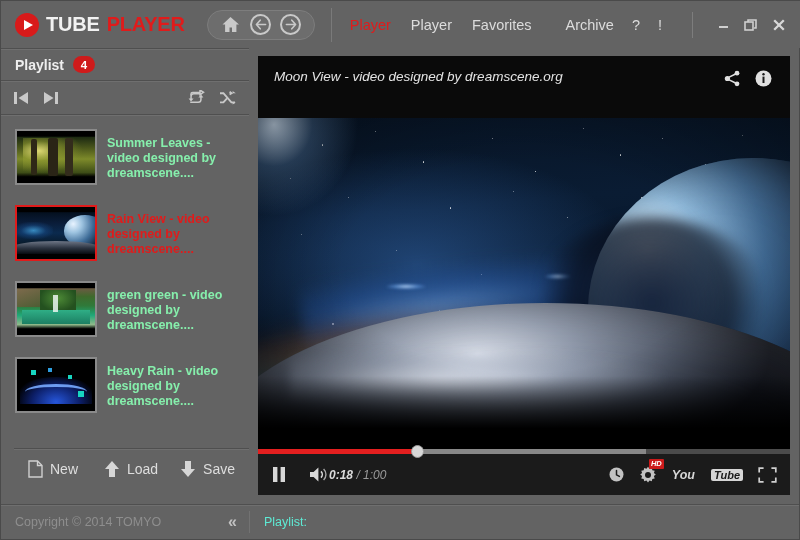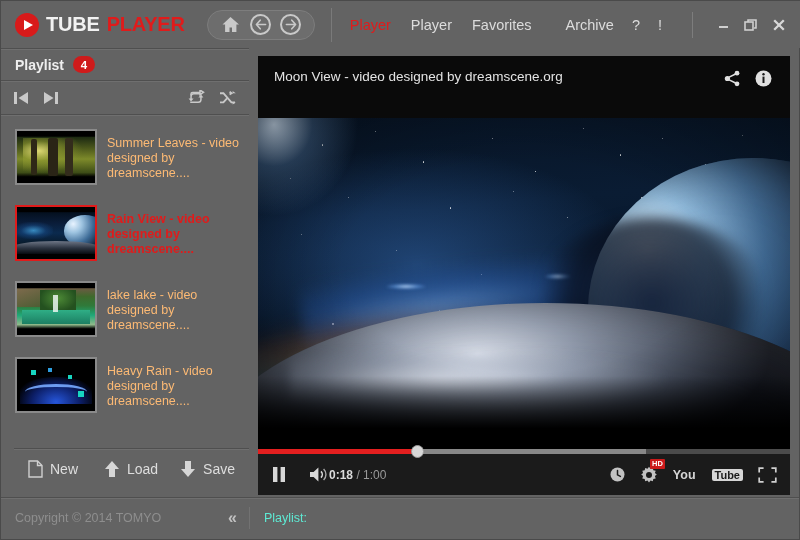--- a/index.html
+++ b/index.html
@@ -63,44 +63,44 @@
   .pl-ctrls .g-right { margin-left:auto; display:flex; gap:14px; }
   .ic { cursor:pointer; display:flex; align-items:center; justify-content:center; }
 
   .pl-list { position:absolute; top:66px; left:0; right:0; bottom:56px;
              overflow:hidden; padding-top:10px; }
   .pl-item { display:flex; align-items:flex-start; gap:10px;
              padding:5px 8px 5px 14px; margin-bottom:10px; cursor:pointer; }
   .thumb { width:82px; height:56px; flex:0 0 82px; border:2px solid #8a8a8a;
            background:#000; overflow:hidden; position:relative; }
   .pl-item.sel .thumb { border-color:#e01b1b; }
-  .pl-label { font-size:12.5px; line-height:15px; color:#fdba74; padding-top:7px;
-              max-width:140px; }
+  .pl-label { font-size:12.5px; line-height:15px; color:#86efac; padding-top:7px;
+              max-width:140px;font-weight:bold; }
   .pl-item.sel .pl-label { color:#e01b1b; font-weight:bold; }
 
   .pl-foot { position:absolute; left:0; right:0; bottom:0; height:56px;padding-left:13px; }
   .pl-foot-row { height:40px; display:flex; align-items:center; padding:0 14px;
                  font-size:14px; }
   .pl-foot-row .btn { display:flex; align-items:center; gap:7px; cursor:pointer;
                       color:#dedede; }
   .pl-foot-row .spacer { margin-left:auto; }
   .pl-foot-row .btn + .btn { margin-left:22px; }
 
   
-  .status { position:absolute; left:0; right:0; bottom:0; height:42px;
+  .status { position:absolute; left:0; right:0; bottom:0; height:35px;
             background:#636363; display:flex; align-items:center; }
   .copy { width:248px; display:flex; align-items:center; padding:0 12px 0 14px;
           font-size:12.5px; color:#8e8e8e; height:35px; }
   .copy .chev { margin-left:auto; font-size:16px; color:#c2c2c2; cursor:pointer;
                 font-weight:bold; }
   .status-vdiv { width:1px; height:22px; background:#727272; }
   .status-txt { padding-left:14px; font-size:12.5px; color:#5eead4; }
 
   
-  .right { position:absolute; left:249px; top:47px; right:0; bottom:35px; }
+  .right { position:absolute; left:249px; top:47px; right:0; bottom:35px;font-style:italic; }
   .video-wrap { position:absolute; left:8px; top:8px; right:9px; bottom:9px;
                 background:#000; overflow:hidden; }
 
   .vid-title { position:absolute; left:0; top:0; right:0; height:62px;
                background:#0a0a0a; z-index:5;
                display:flex; align-items:flex-start; padding:13px 18px 0 16px; }
   .vid-title .t { font-size:13.5px; color:#e3e3e3; }
   .vid-title .icons { margin-left:auto; display:flex; align-items:center; gap:14px;
                       padding-top:1px; }
 
@@ -317,21 +317,21 @@
       </div>
 
       <div class="pl-item">
         <div class="thumb">
           <div style="position:absolute;inset:0;background:linear-gradient(180deg,#000 0%,#000 9%,#6a5b42 11%,#3f6a2c 26%,#2f7a3a 44%,#1fa879 62%,#8fb98a 80%,#000 88%,#000 100%);"></div>
           <div style="position:absolute;left:0;top:11%;width:36%;height:36%;background:linear-gradient(160deg,#7d6a4c,#4a5c32);"></div>
           <div style="position:absolute;left:30%;top:14%;width:46%;height:40%;background:radial-gradient(ellipse at 50% 40%,#4d8a36 0%,#24511f 72%);"></div>
           <div style="position:absolute;left:6%;top:52%;width:88%;height:26%;background:linear-gradient(180deg,#2fae86,#1c7f63);"></div>
           <div style="position:absolute;left:46%;top:24%;width:7%;height:32%;background:rgba(235,245,240,.85);"></div>
         </div>
-        <div class="pl-label">lake lake - video designed by dreamscene....</div>
+        <div class="pl-label">green green - video designed by dreamscene....</div>
       </div>
 
       <div class="pl-item">
         <div class="thumb">
           <div style="position:absolute;inset:0;background:#000;"></div>
           <div style="position:absolute;left:4%;bottom:14%;width:92%;height:52%;border-radius:50% 50% 0 0;background:radial-gradient(ellipse at 50% 92%,rgba(40,90,230,.95) 0%,rgba(20,50,170,.6) 48%,rgba(0,0,0,0) 80%);"></div>
           <div style="position:absolute;left:10%;bottom:22%;width:80%;height:30%;border-radius:50% 50% 0 0;border-top:3px solid rgba(120,170,255,.9);"></div>
           <div style="position:absolute;left:18%;top:22%;width:5px;height:5px;background:#17d6c0;"></div>
           <div style="position:absolute;left:66%;top:30%;width:4px;height:4px;background:#17d6c0;"></div>
           <div style="position:absolute;left:40%;top:18%;width:4px;height:4px;background:#2e9fe0;"></div>

